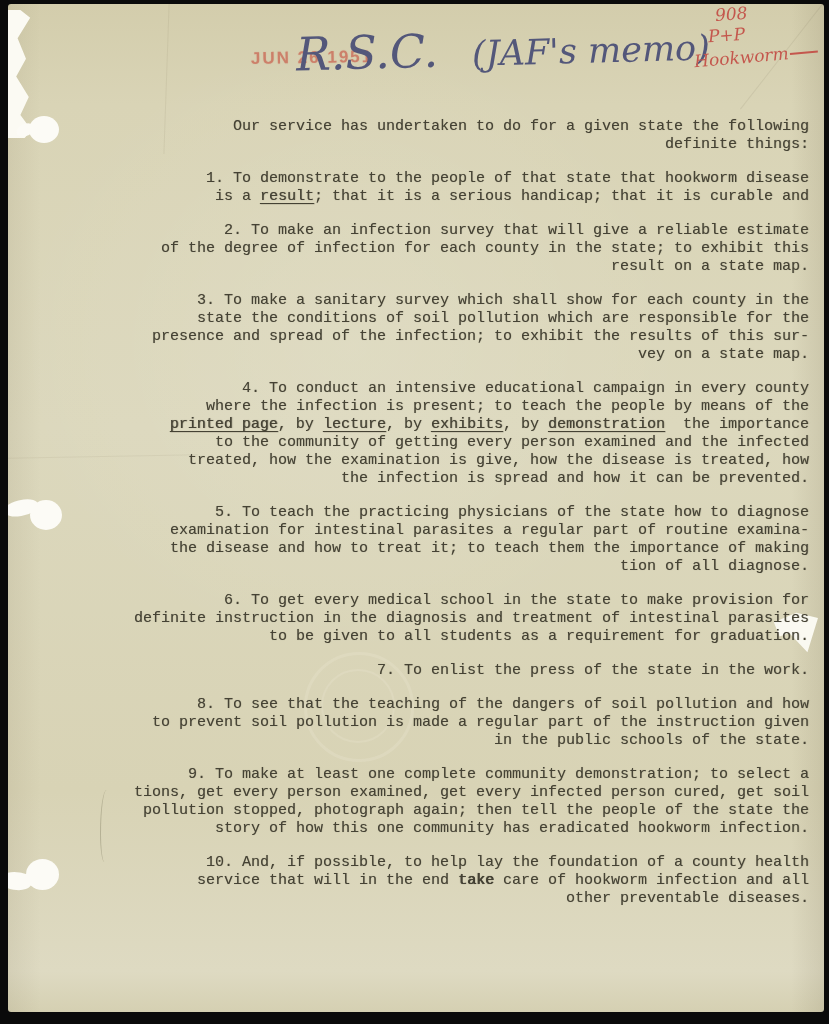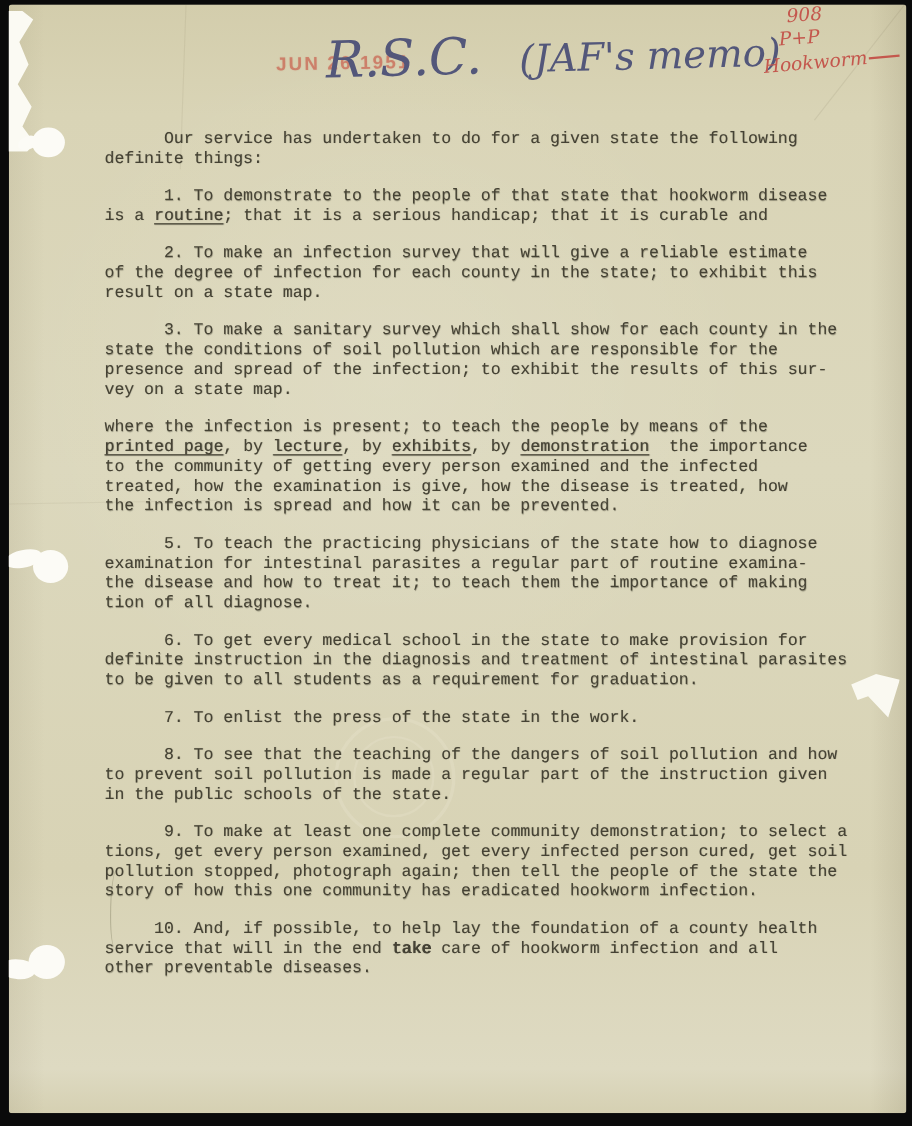--- a/index.html
+++ b/index.html
@@ -79,21 +79,21 @@
     border-left:1px solid rgba(100,95,70,0.30);
     border-radius:60% 0 0 40%;
   }
 
   .memo-body{
     position:absolute;left:87px;top:114px;width:714px;
     font-family:"Liberation Mono", monospace;
     font-size:15px;color:#454234;
     text-shadow:0.4px 0.3px 0.7px rgba(69,66,52,0.45);
   }
-  .para{margin:0 0 16px 0;}
+  .para{margin:0 0 16px 0;text-align:right;}
   .tline{white-space:pre;height:18px;line-height:18px;}
   .u{
     text-decoration:underline;
     text-underline-offset:3px;
     text-shadow:0.6px 0.2px 0.7px rgba(69,66,52,0.7);
   }
   .b{text-shadow:0.8px 0.3px 0.5px rgba(50,47,38,0.9), 0 0 1px rgba(50,47,38,0.6);}
 </style>
 </head>
 <body>
@@ -136,34 +136,35 @@
 
   <div class="stray-mark"></div>
 
   <div class="memo-body">
       <div class="para">
         <div class="tline"><span>      Our service has undertaken to do for a given state the following</span></div>
         <div class="tline"><span>definite things:</span></div>
       </div>
       <div class="para">
         <div class="tline"><span>      1. To demonstrate to the people of that state that hookworm disease</span></div>
-        <div class="tline"><span>is a </span><span class="u">routine</span><span>; that it is a serious handicap; that it is curable and</span></div>
+        <div class="tline"><span>is a </span><span class="u">result</span><span>; that it is a serious handicap; that it is curable and</span></div>
       </div>
       <div class="para">
         <div class="tline"><span>      2. To make an infection survey that will give a reliable estimate</span></div>
         <div class="tline"><span>of the degree of infection for each county in the state; to exhibit this</span></div>
         <div class="tline"><span>result on a state map.</span></div>
       </div>
       <div class="para">
         <div class="tline"><span>      3. To make a sanitary survey which shall show for each county in the</span></div>
         <div class="tline"><span>state the conditions of soil pollution which are responsible for the</span></div>
         <div class="tline"><span>presence and spread of the infection; to exhibit the results of this sur-</span></div>
         <div class="tline"><span>vey on a state map.</span></div>
       </div>
       <div class="para">
+        <div class="tline"><span>      4. To conduct an intensive educational campaign in every county</span></div>
         <div class="tline"><span>where the infection is present; to teach the people by means of the</span></div>
         <div class="tline"><span class="u">printed page</span><span>, by </span><span class="u">lecture</span><span>, by </span><span class="u">exhibits</span><span>, by </span><span class="u">demonstration</span><span>  the importance</span></div>
         <div class="tline"><span>to the community of getting every person examined and the infected</span></div>
         <div class="tline"><span>treated, how the examination is give, how the disease is treated, how</span></div>
         <div class="tline"><span>the infection is spread and how it can be prevented.</span></div>
       </div>
       <div class="para">
         <div class="tline"><span>      5. To teach the practicing physicians of the state how to diagnose</span></div>
         <div class="tline"><span>examination for intestinal parasites a regular part of routine examina-</span></div>
         <div class="tline"><span>the disease and how to treat it; to teach them the importance of making</span></div>

